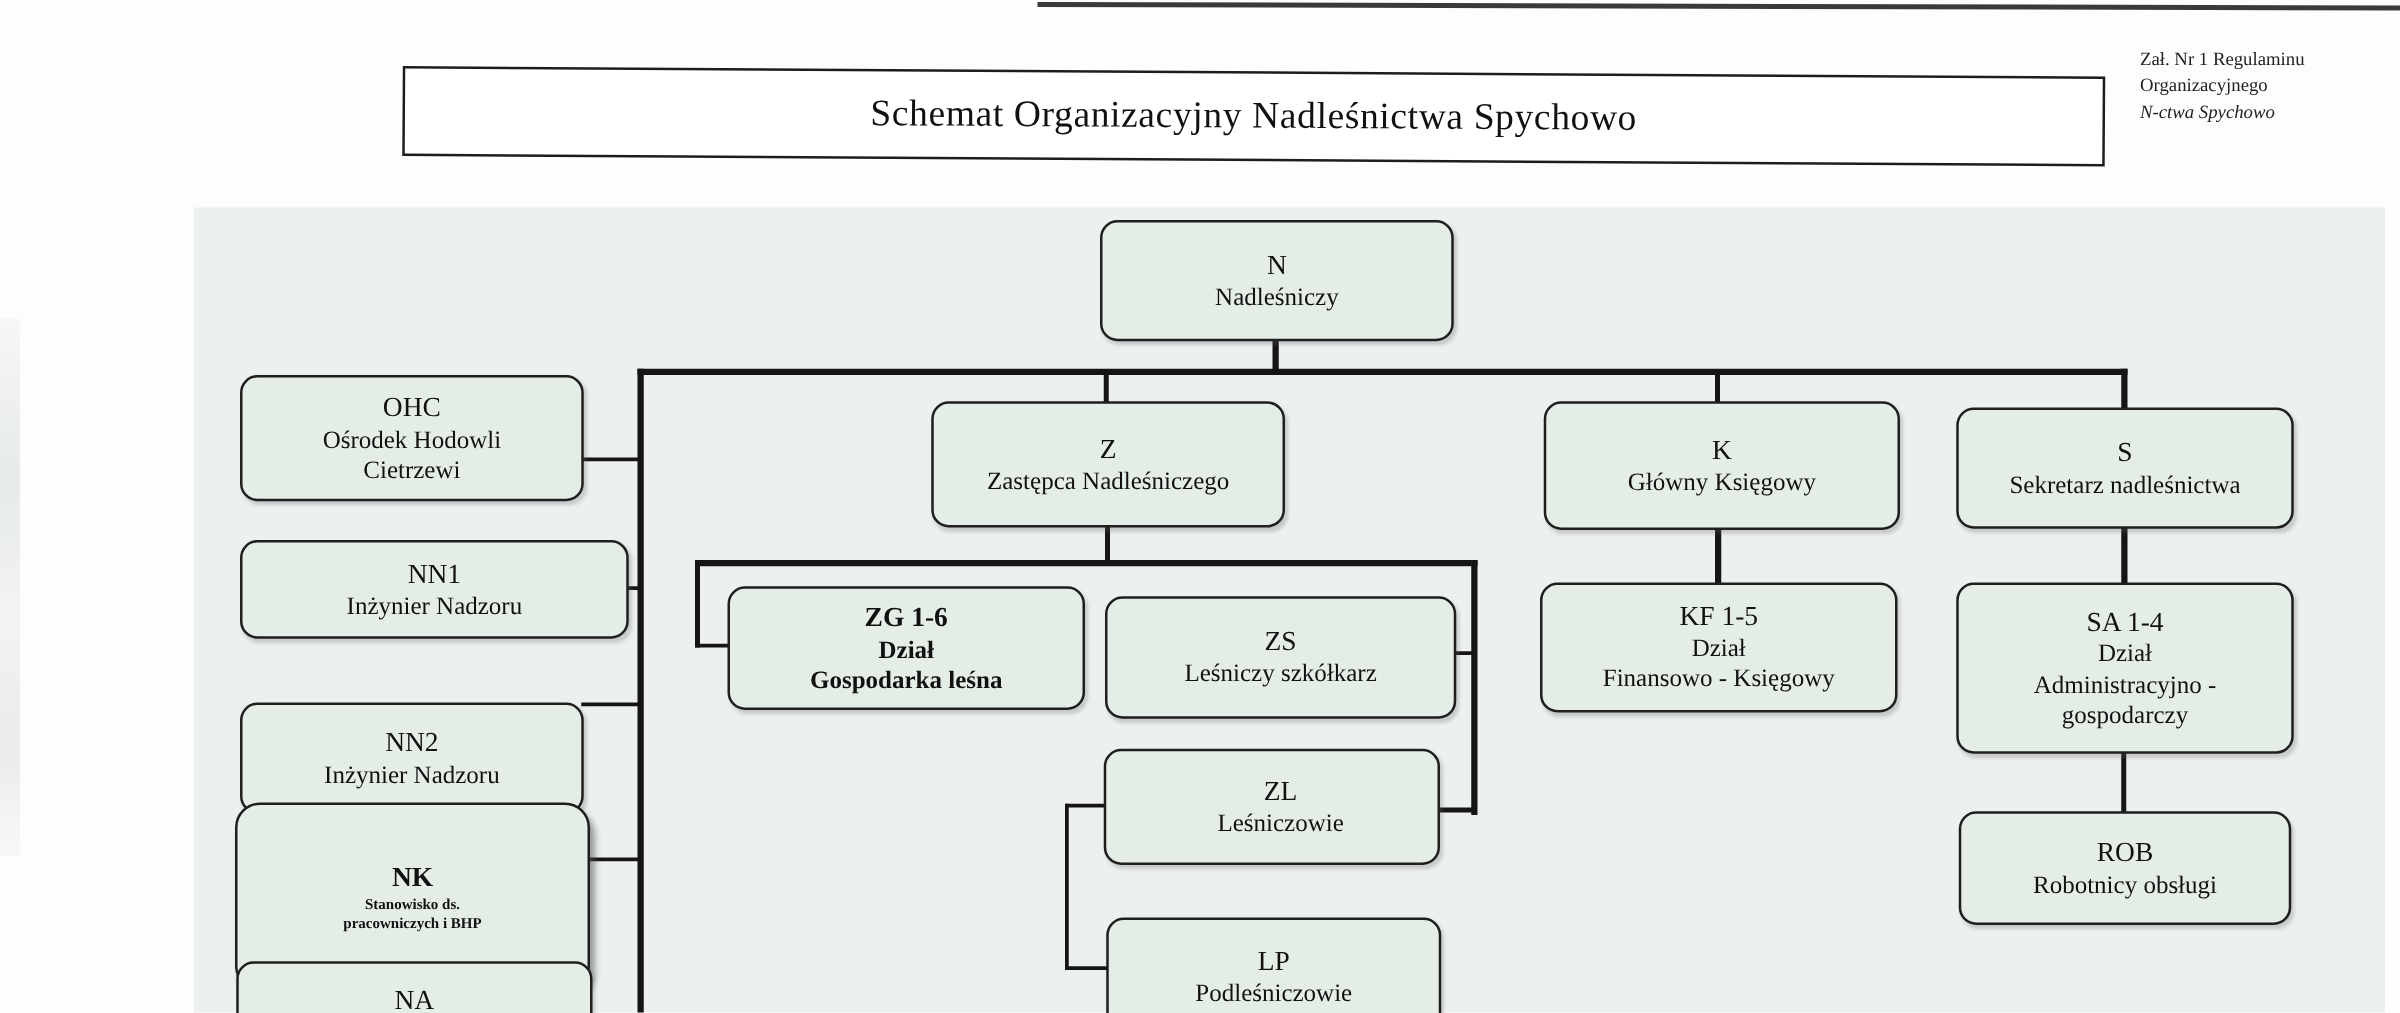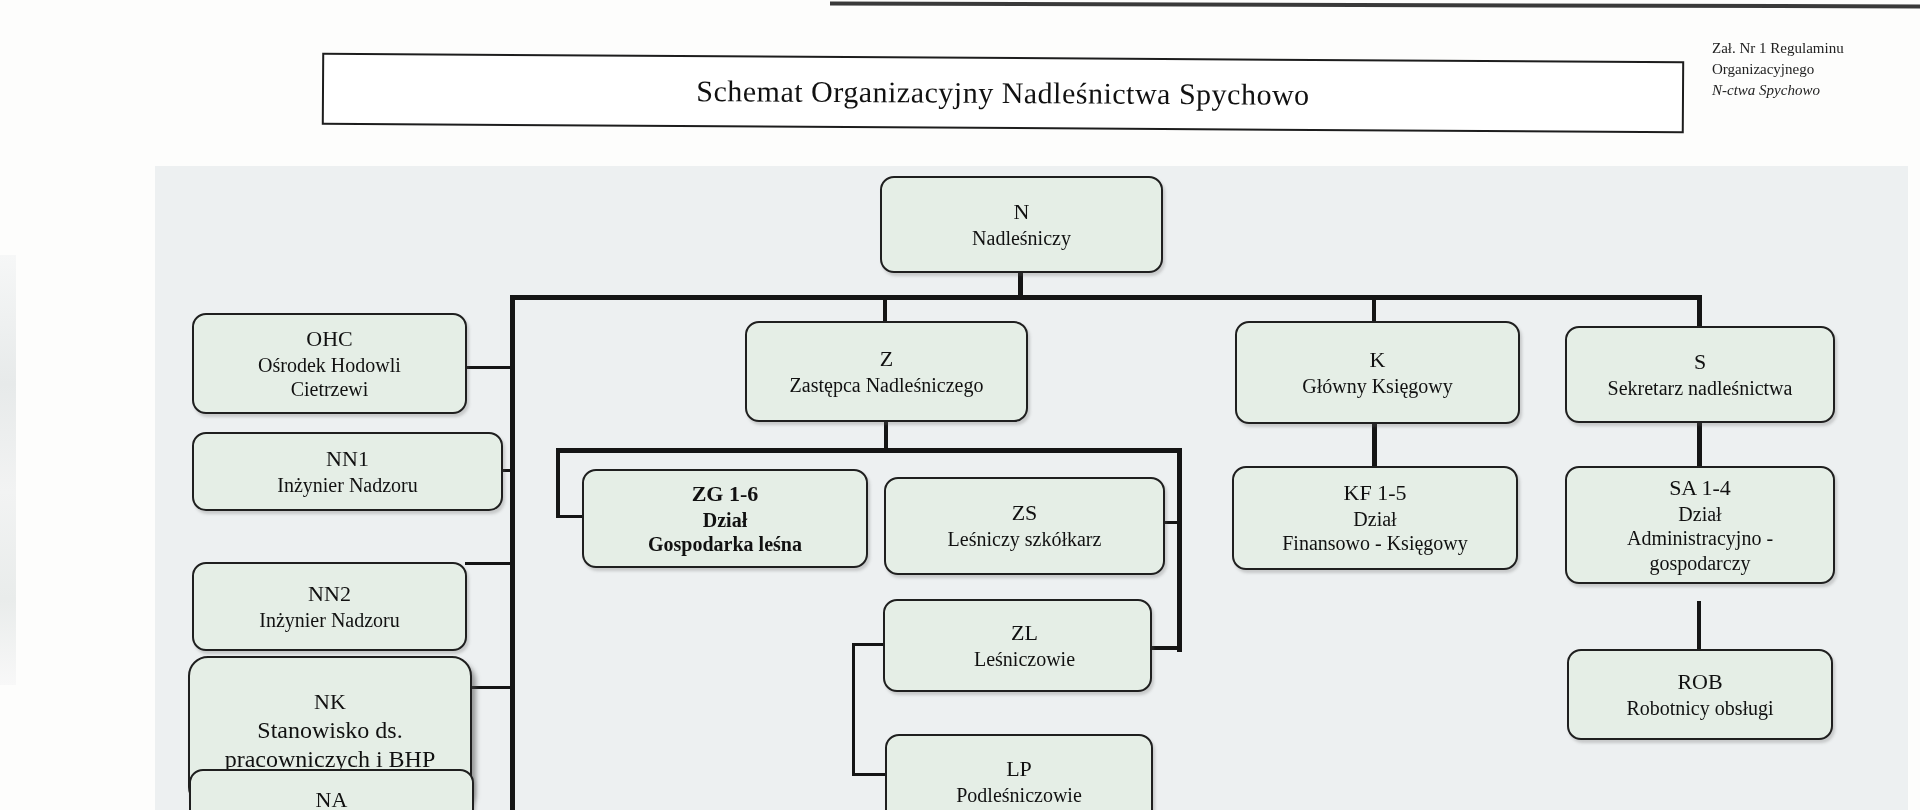--- a/index.html
+++ b/index.html
@@ -64,21 +64,21 @@
     box-shadow: 2px 3px 3px rgba(100,100,100,0.28);
     display: flex; flex-direction: column;
     align-items: center; justify-content: center;
     text-align: center;
     line-height: 1.22;
     font-size: 20px;
     padding: 2px 6px;
     box-sizing: border-box;
   }
   .node .code { font-size: 22px; }
-  .node .small { font-size: 24px; }
+  .node .small { font-size: 12px; }
   .node.heavy-shadow {
     border-radius: 20px;
     box-shadow: 4px 6px 5px rgba(80,80,80,0.55);
   }
   .node.top-align { justify-content: flex-start; padding-top: 16px; }
 
   
   .conn { position: absolute; background: #151515; }
 </style>
 </head>
@@ -119,37 +119,37 @@
 <div class="conn" style="left:852px;top:773px;width:36px;height:3px;"></div>
 <div class="conn" style="left:1372px;top:422px;width:5px;height:46px;"></div>
 <div class="conn" style="left:1697px;top:421px;width:5px;height:47px;"></div>
 <div class="conn" style="left:1697px;top:601px;width:4px;height:50px;"></div>
 
 <div class="node" style="left:880px;top:176px;width:283px;height:97px;">
   <div class="code">N</div>
   <div>Nadleśniczy</div>
 </div>
 
-<div class="node" style="left:192px;top:313px;width:275px;height:101px;">
+<div class="node" style="left:192px;top:300px;width:275px;height:101px;">
   <div class="code">OHC</div>
   <div>Ośrodek Hodowli</div>
   <div>Cietrzewi</div>
 </div>
 
 <div class="node" style="left:192px;top:432px;width:311px;height:79px;">
   <div class="code">NN1</div>
   <div>Inżynier Nadzoru</div>
 </div>
 
 <div class="node" style="left:192px;top:521px;width:275px;height:89px;margin-top:41px;">
   <div class="code">NN2</div>
   <div>Inżynier Nadzoru</div>
 </div>
 
-<div class="node heavy-shadow" style="left:188px;top:656px;width:284px;height:151px;">
+<div class="node heavy-shadow" style="left:188px;top:642px;width:284px;height:151px;font-weight:bold;">
   <div class="code">NK</div>
   <div class="small">Stanowisko ds.</div>
   <div class="small">pracowniczych i BHP</div>
 </div>
 
 <div class="node top-align" style="left:189px;top:769px;width:285px;height:85px;">
   <div class="code">NA</div>
 </div>
 
 <div class="node" style="left:745px;top:321px;width:283px;height:101px;">
@@ -187,21 +187,21 @@
   <div class="code">KF 1-5</div>
   <div>Dział</div>
   <div>Finansowo - Księgowy</div>
 </div>
 
 <div class="node" style="left:1565px;top:326px;width:270px;height:97px;">
   <div class="code">S</div>
   <div>Sekretarz nadleśnictwa</div>
 </div>
 
-<div class="node" style="left:1565px;top:466px;width:270px;height:118px;">
+<div class="node" style="left:1565px;top:466px;width:270px;height:137px;">
   <div class="code">SA 1-4</div>
   <div>Dział</div>
   <div>Administracyjno -</div>
   <div>gospodarczy</div>
 </div>
 
 <div class="node" style="left:1567px;top:649px;width:266px;height:91px;">
   <div class="code">ROB</div>
   <div>Robotnicy obsługi</div>
 </div>

